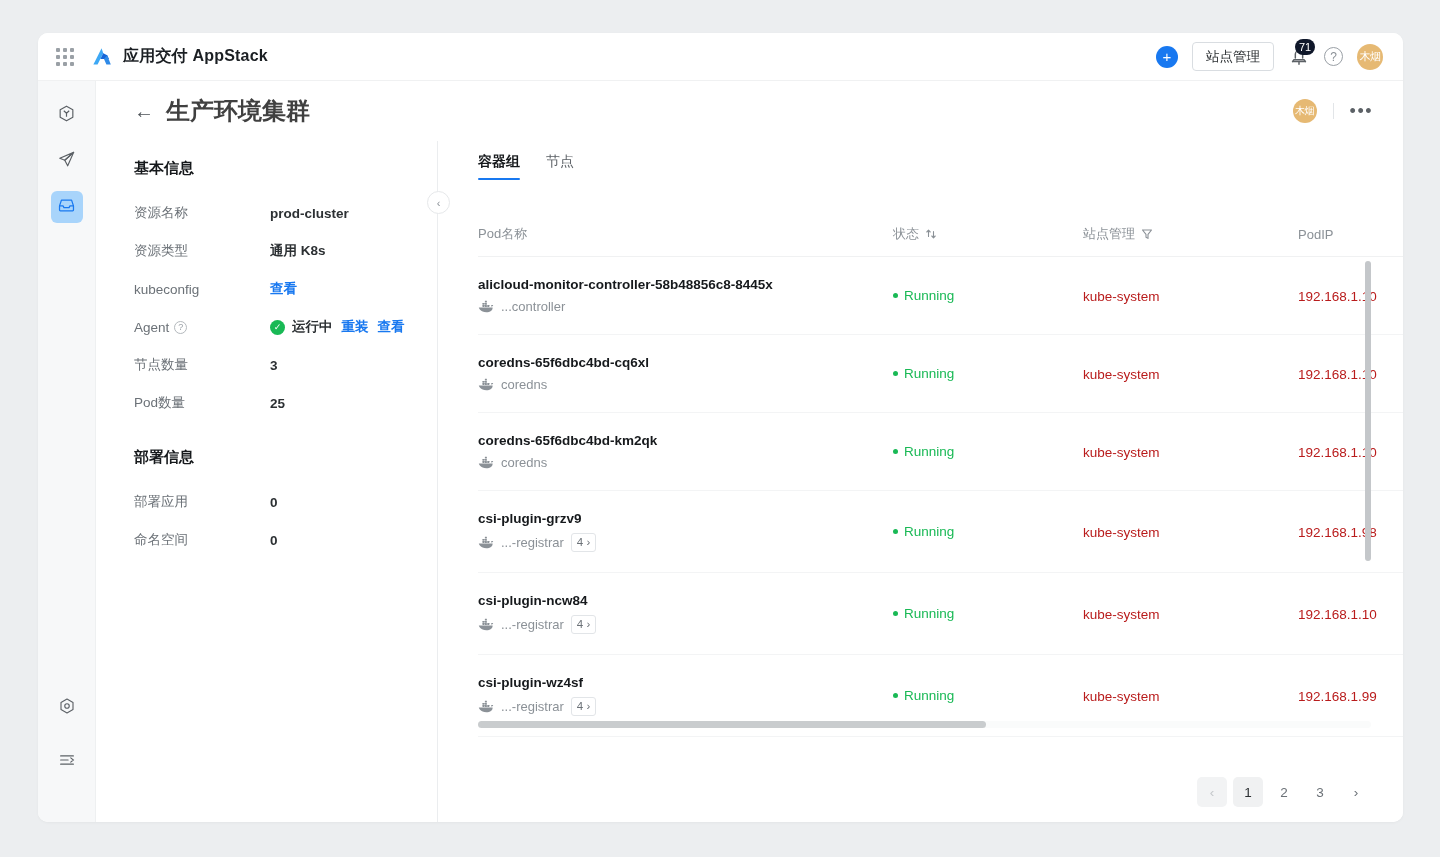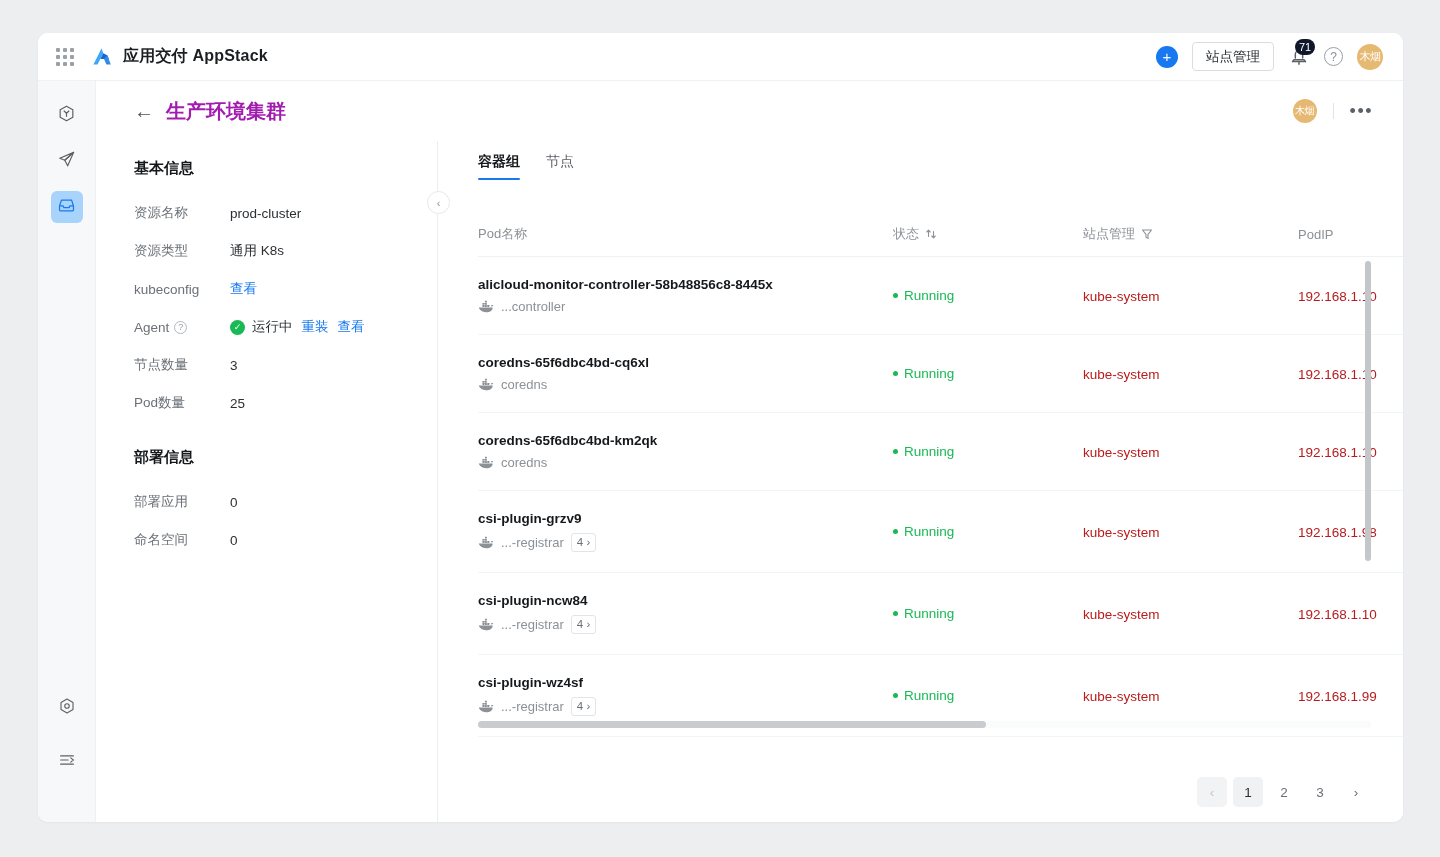--- a/index.html
+++ b/index.html
@@ -100,21 +100,21 @@
   .rail-bottom .rail-item { margin-bottom: 22px; }
   
   .main { flex: 1; min-width: 0; display: flex; flex-direction: column; background: #fff; }
   .page-head {
     height: 56px; display: flex; align-items: center;
     padding: 0 30px 0 38px; flex: 0 0 60px;
   }
   .back-arrow {
     font-size: 20px; color: #4b5156; margin-right: 12px; cursor: pointer; line-height: 1;
   }
-  .page-title { font-size: 20px; font-weight: 700; color: #a21caf; }
+  .page-title { font-size: 24px; font-weight: 700; color: #404040; }
   .page-head-spacer { flex: 1; }
   .head-avatar {
     width: 24px; height: 24px; border-radius: 50%;
     background: #e6b973; color: #fff; font-size: 10px;
     display: flex; align-items: center; justify-content: center; cursor: pointer;
     letter-spacing: -.5px;
   }
   .head-divider { width: 1px; height: 16px; background: #e2e5e8; margin: 0 16px; }
   .more-btn { color: #5c6166; font-size: 18px; letter-spacing: 1.5px; cursor: pointer; line-height: 1; }
   .content { flex: 1; display: flex; min-height: 0; position: relative; }
@@ -129,23 +129,23 @@
     width: 1px; background: #ebedef;
   }
   .collapse-btn {
     position: absolute; right: -12px; top: 50px;
     width: 23px; height: 23px; border-radius: 50%;
     background: #fff; border: 1px solid #e6e8ea;
     display: flex; align-items: center; justify-content: center;
     font-size: 11px; color: #8b9197; cursor: pointer; z-index: 3;
   }
   .section-title { font-size: 15px; font-weight: 700; color: #16191c; margin-bottom: 16px; }
-  .kv-row { display: flex; align-items: center; height: 38px; font-size: 13.5px; }
+  .kv-row { display: flex; align-items: center; height: 38px; font-size: 13.5px; gap: 40px; }
   .kv-key { width: 96px; flex: 0 0 96px; color: #6b7177; display: flex; align-items: center; gap: 5px; }
-  .kv-val { color: #2c3033; display: flex; align-items: center; gap: 9px; }
+  .kv-val { color: #2c3033; display: flex; align-items: center; gap: 9px; font-weight: bold; }
   .kv-link { color: #1878f0; cursor: pointer; }
   .qmark {
     width: 13px; height: 13px; border: 1px solid #b4b9bd; border-radius: 50%;
     font-size: 9px; color: #9aa0a6; display: inline-flex; align-items: center;
     justify-content: center; cursor: pointer;
   }
   .status-ok { display: flex; align-items: center; gap: 7px; color: #2c3033; }
   .check-dot {
     width: 15px; height: 15px; border-radius: 50%; background: #19b955;
     color: #fff; font-size: 9px; display: flex; align-items: center; justify-content: center;

